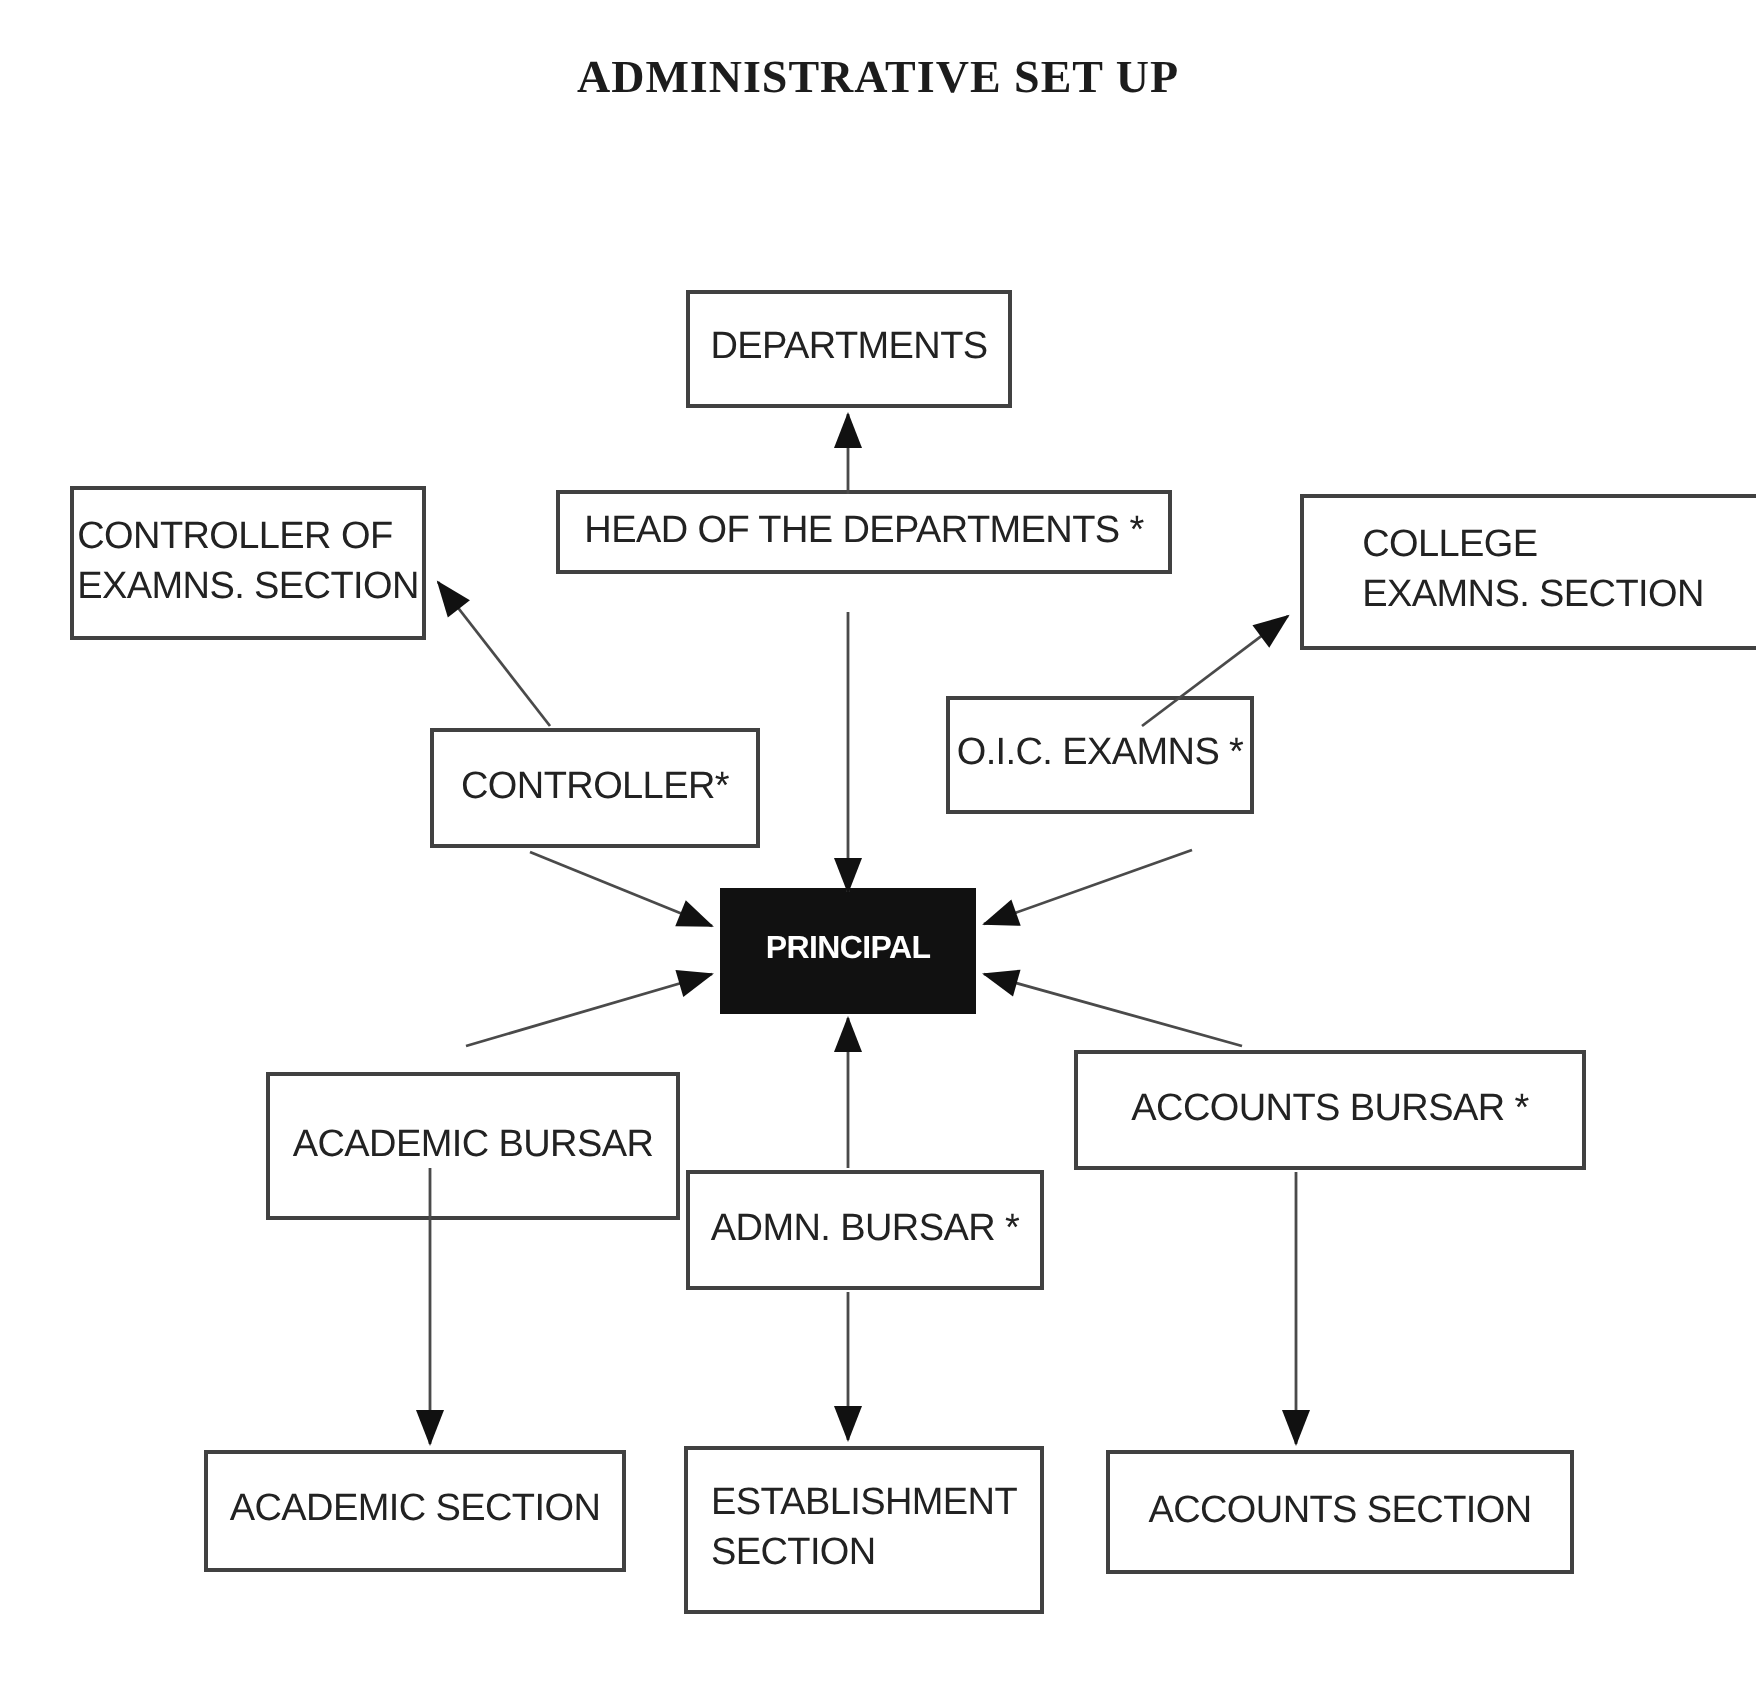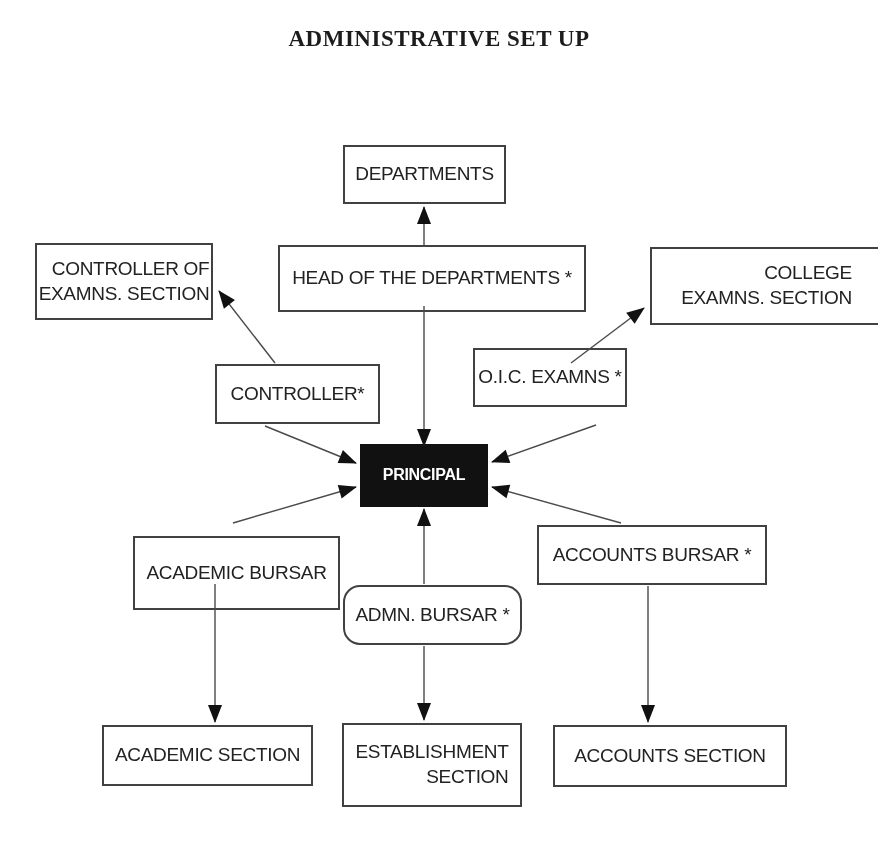--- a/index.html
+++ b/index.html
@@ -28,21 +28,21 @@
     letter-spacing: 0.5px;
     color: #1c1c1c;
   }
   .node {
     position: absolute;
     z-index: 1;
     box-sizing: border-box;
     display: flex;
     align-items: center;
     justify-content: center;
-    text-align: right;
+    text-align: left;
     background: #ffffff;
     border: 2px solid #414141;
     color: #222222;
     font-size: 19px;
     line-height: 1.3;
     white-space: pre-line;
     letter-spacing: -0.3px;
   }
   .node.principal {
     background: #111111;
@@ -68,21 +68,21 @@
 <body>
 
 <div class="canvas">
 
   <h1 class="diagram-title">ADMINISTRATIVE SET UP</h1>
 
   <div class="node" style="left:343px; top:145px; width:163px; height:59px;">
     <span>DEPARTMENTS</span>
   </div>
 
-  <div class="node" style="left:278px; top:245px; width:308px; height:67px;">
+  <div class="node" style="left:278px; top:245px; width:308px; height:42px;">
     <span>HEAD OF THE DEPARTMENTS *</span>
   </div>
 
   <div class="node" style="left:35px; top:243px; width:178px; height:77px;">
     <span>CONTROLLER OF
 EXAMNS. SECTION</span>
   </div>
 
   <div class="node" style="left:650px; top:247px; width:233px; height:78px;">
     <span>COLLEGE
@@ -98,25 +98,25 @@
   </div>
 
   <div class="node principal" style="left:360px; top:444px; width:128px; height:63px;">
     <span>PRINCIPAL</span>
   </div>
 
   <div class="node" style="left:133px; top:536px; width:207px; height:74px;">
     <span>ACADEMIC BURSAR</span>
   </div>
 
-  <div class="node" style="left:537px; top:525px; width:230px; height:60px;">
+  <div class="node" style="left:537px; top:525px; width:256px; height:60px;">
     <span>ACCOUNTS BURSAR *</span>
   </div>
 
-  <div class="node" style="left:343px; top:585px; width:179px; height:60px;border-radius:17px;">
+  <div class="node" style="left:343px; top:585px; width:179px; height:60px;">
     <span>ADMN. BURSAR *</span>
   </div>
 
   <div class="node" style="left:102px; top:725px; width:211px; height:61px;">
     <span>ACADEMIC SECTION</span>
   </div>
 
   <div class="node" style="left:342px; top:723px; width:180px; height:84px;">
     <span>ESTABLISHMENT
 SECTION</span>

